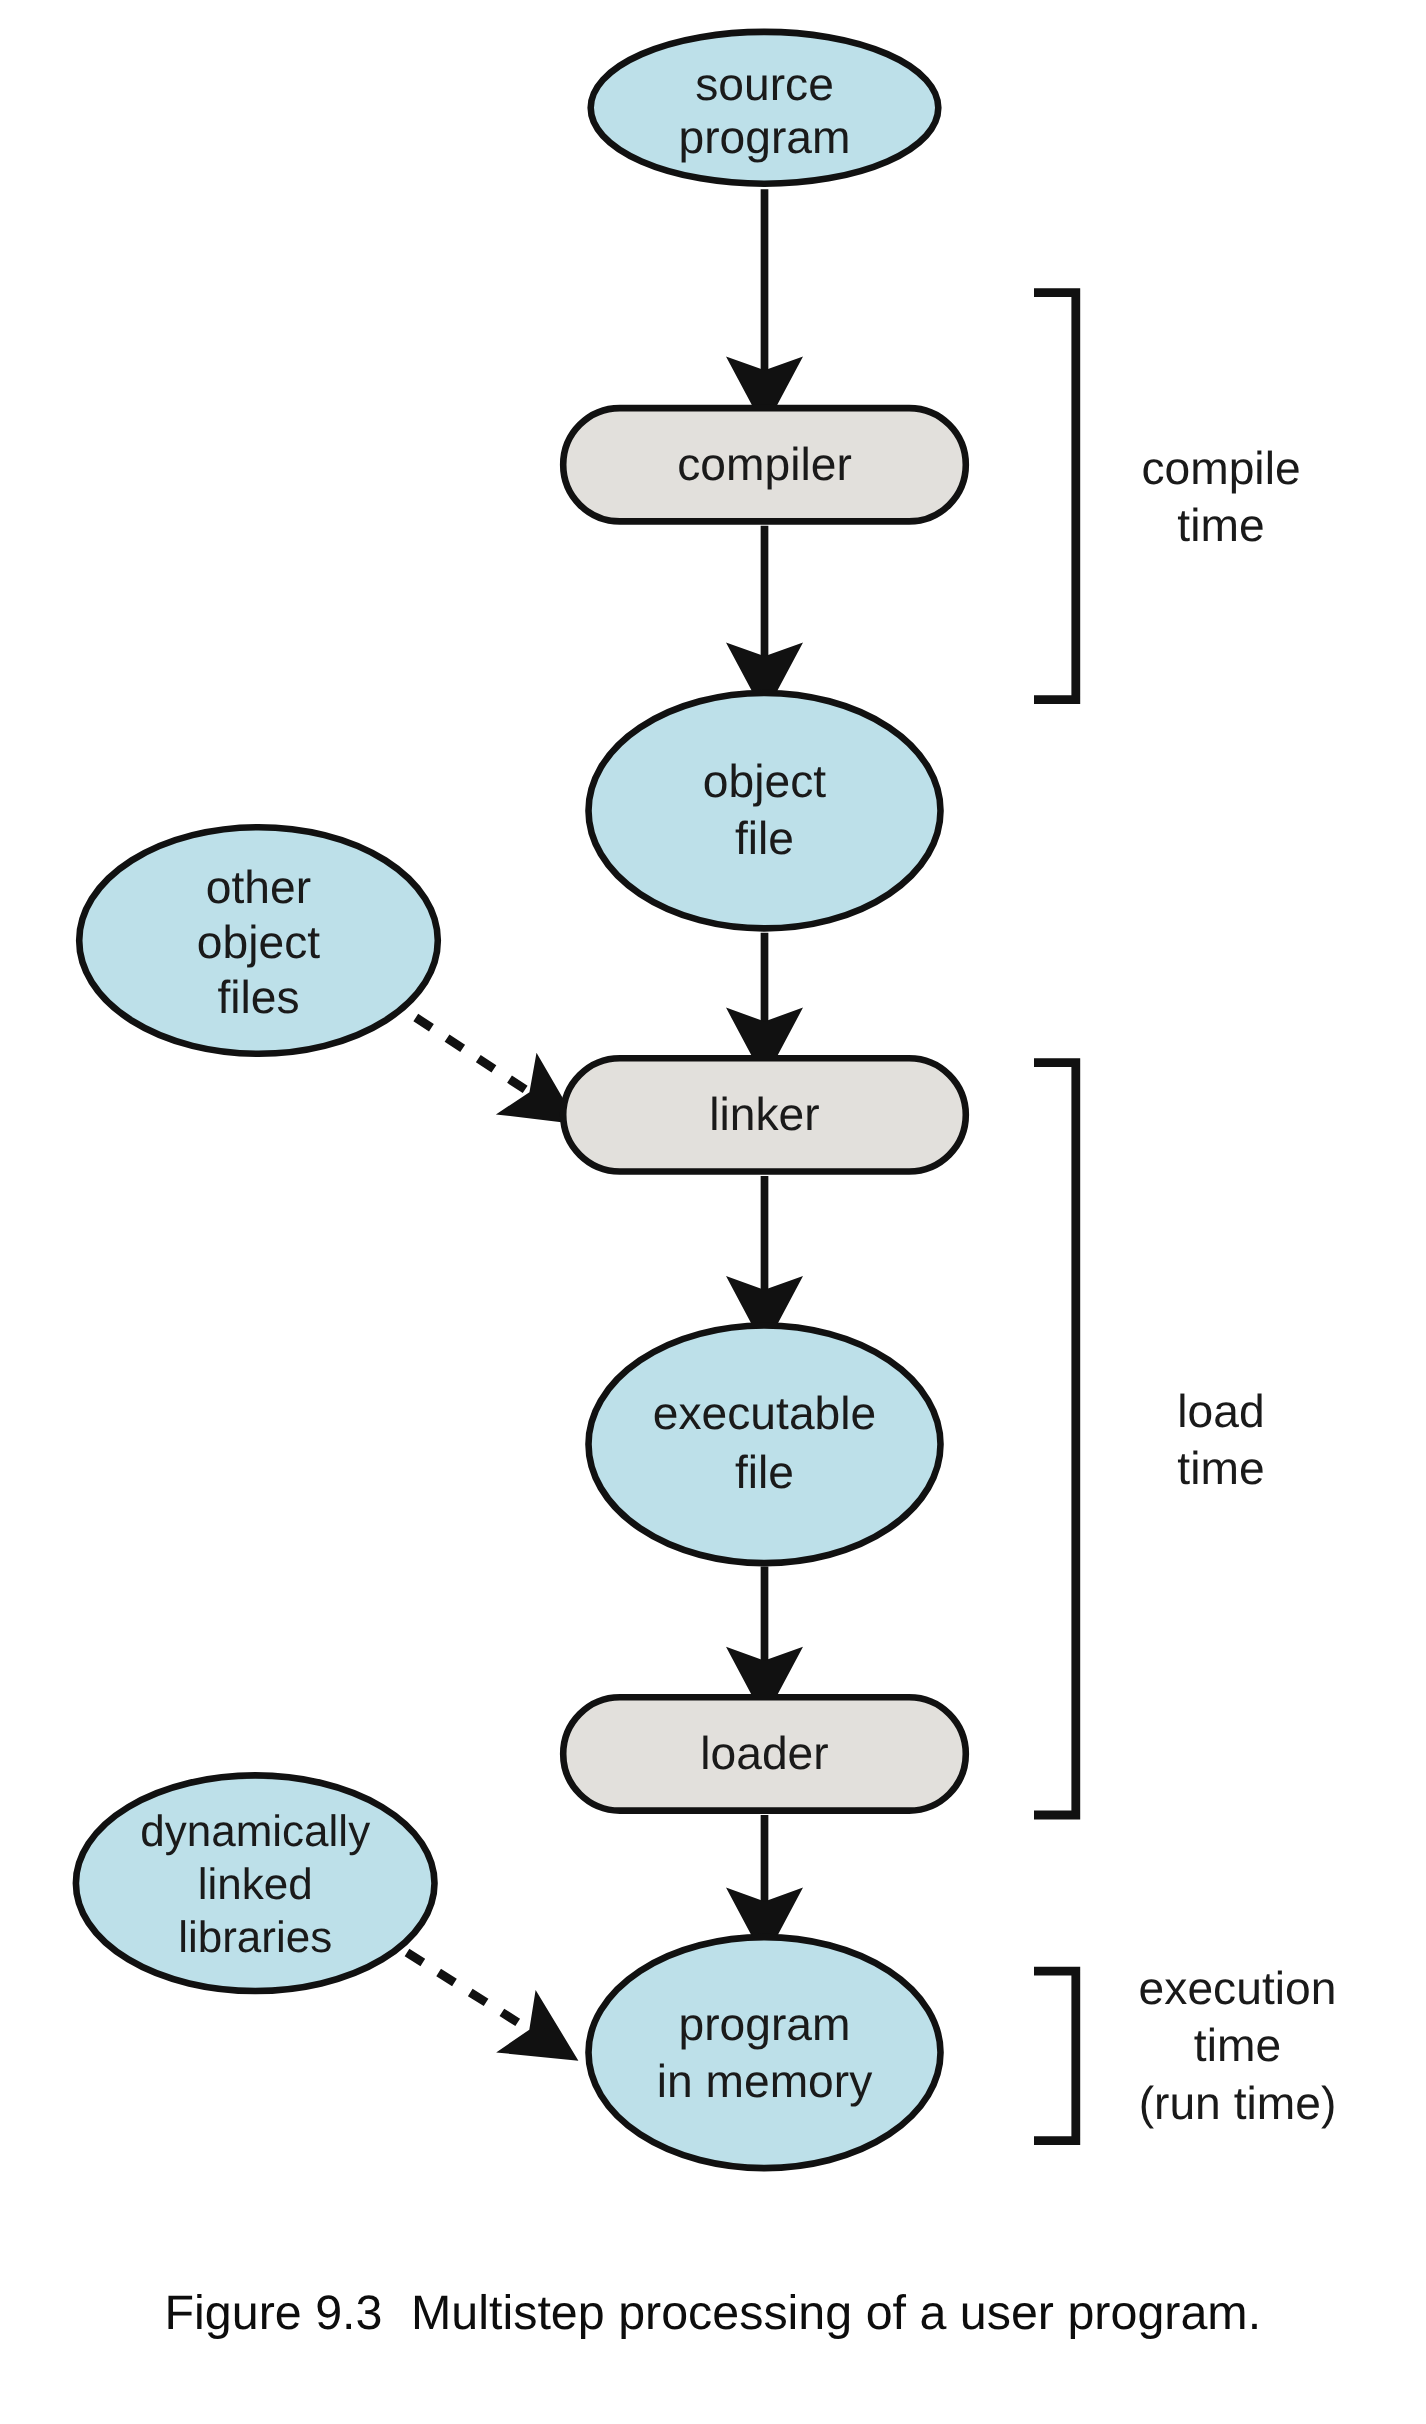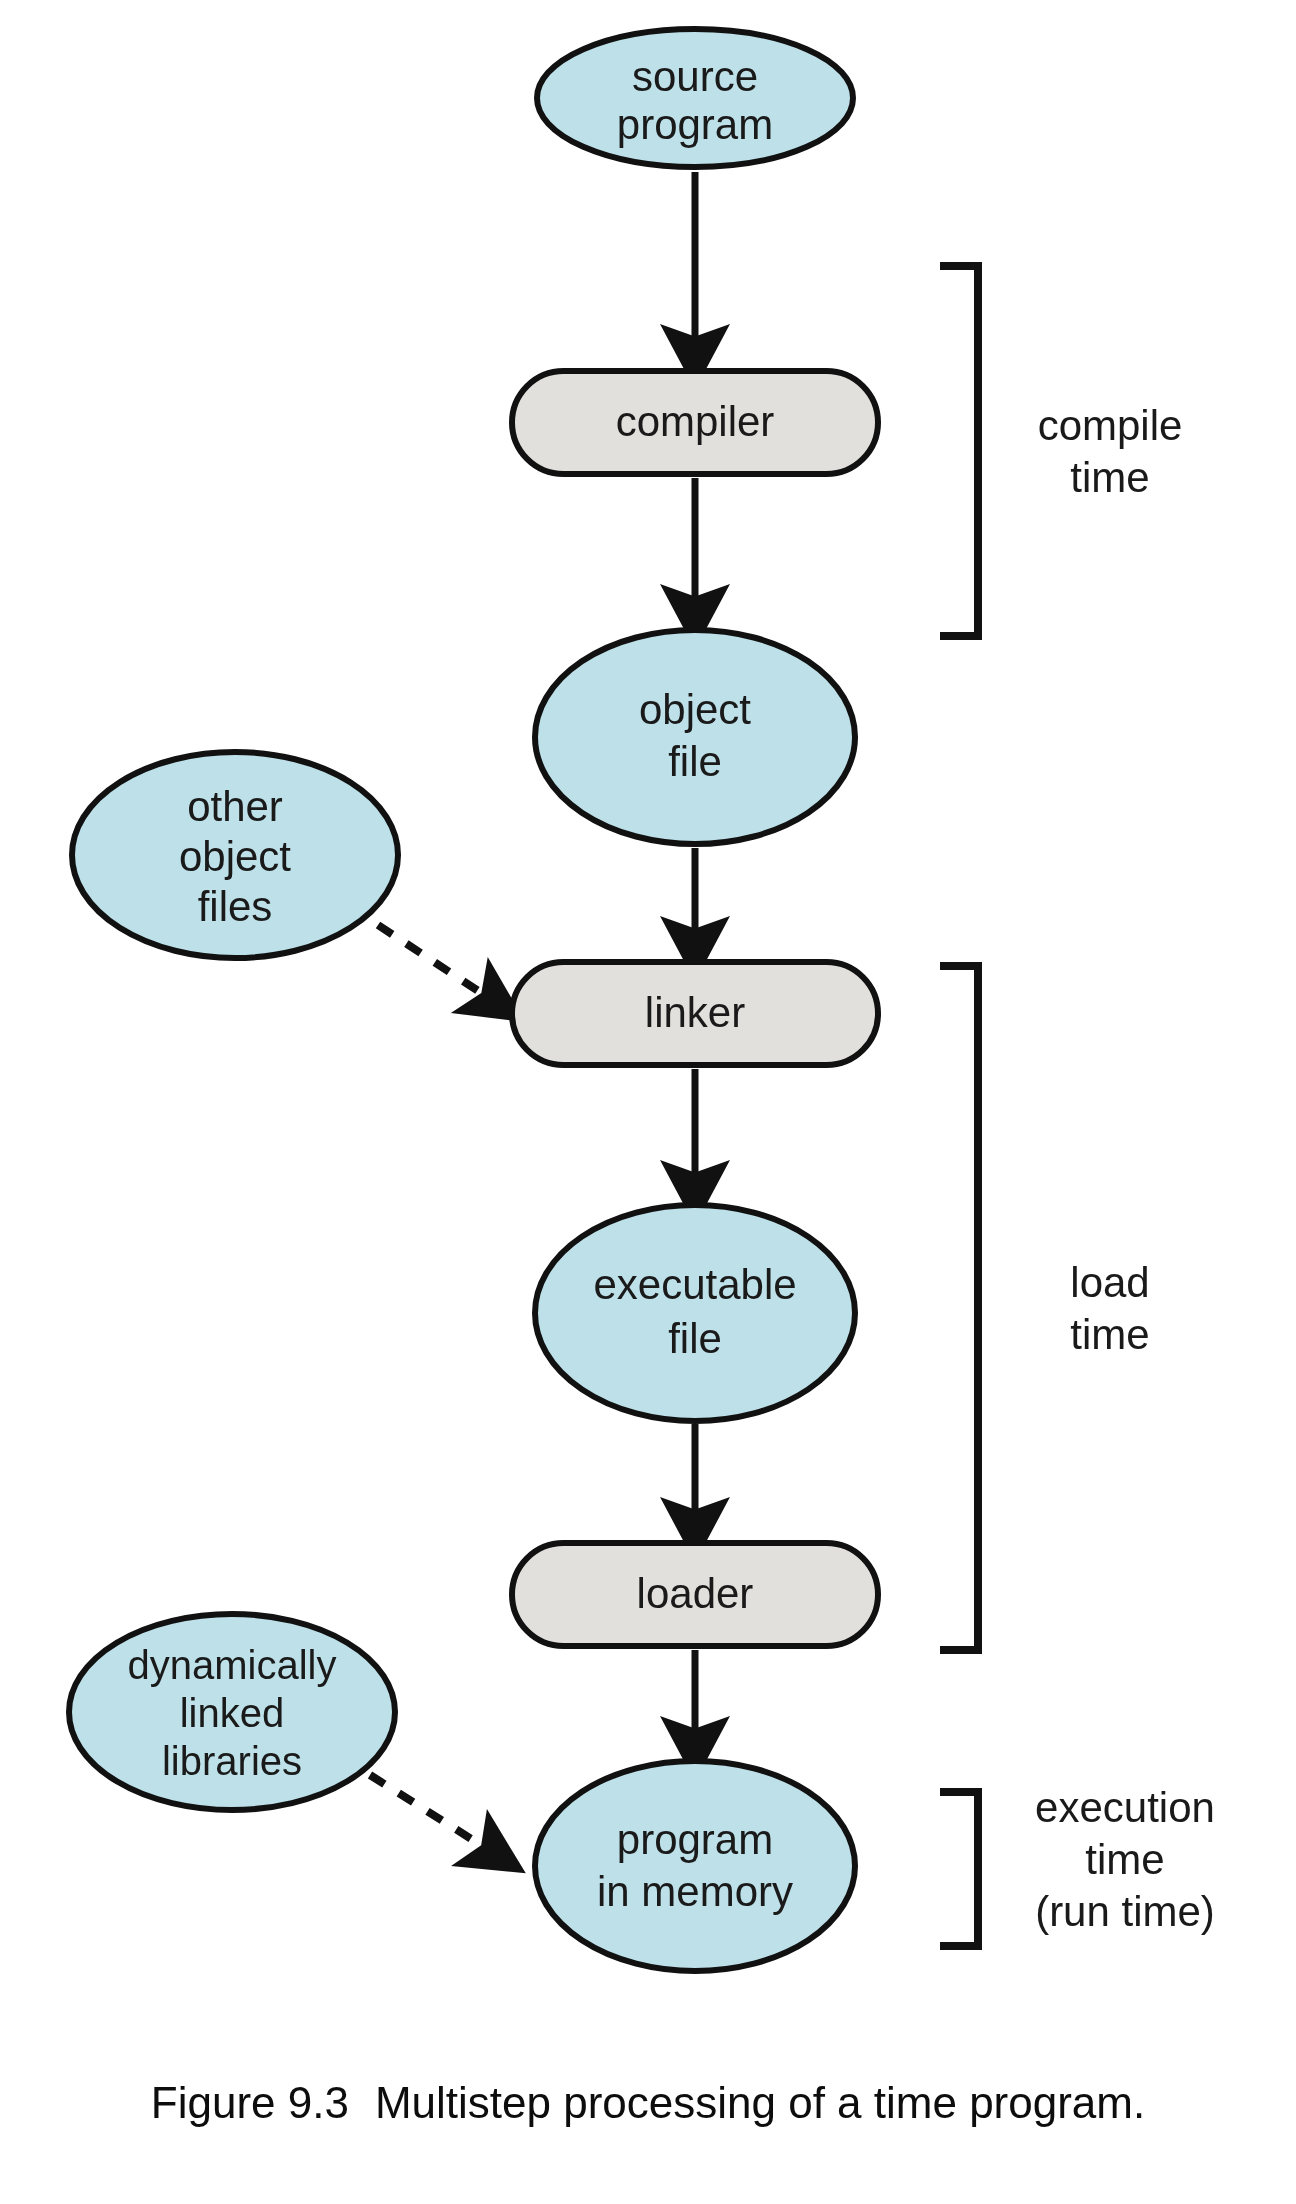--- a/index.html
+++ b/index.html
@@ -209,16 +209,16 @@
     <g>
       <path class="bracket-path" d="M 940,1792 L 978,1792 L 978,1946 L 940,1946"></path>
       <text class="bracket-label" x="1125" y="1822">execution</text>
       <text class="bracket-label" x="1125" y="1874">time</text>
       <text class="bracket-label" x="1125" y="1926">(run time)</text>
     </g>
 
   </svg>
 
   <div id="caption">
-    <span class="caption-figno">Figure 9.3</span><span class="caption-gap"></span><span class="caption-body">Multistep processing of a time program.</span>
+    <span class="caption-figno">Figure 9.3</span><span class="caption-gap"></span><span class="caption-body">Multistep processing of a user program.</span>
   </div>
 
 </div>
 
 </body></html>

